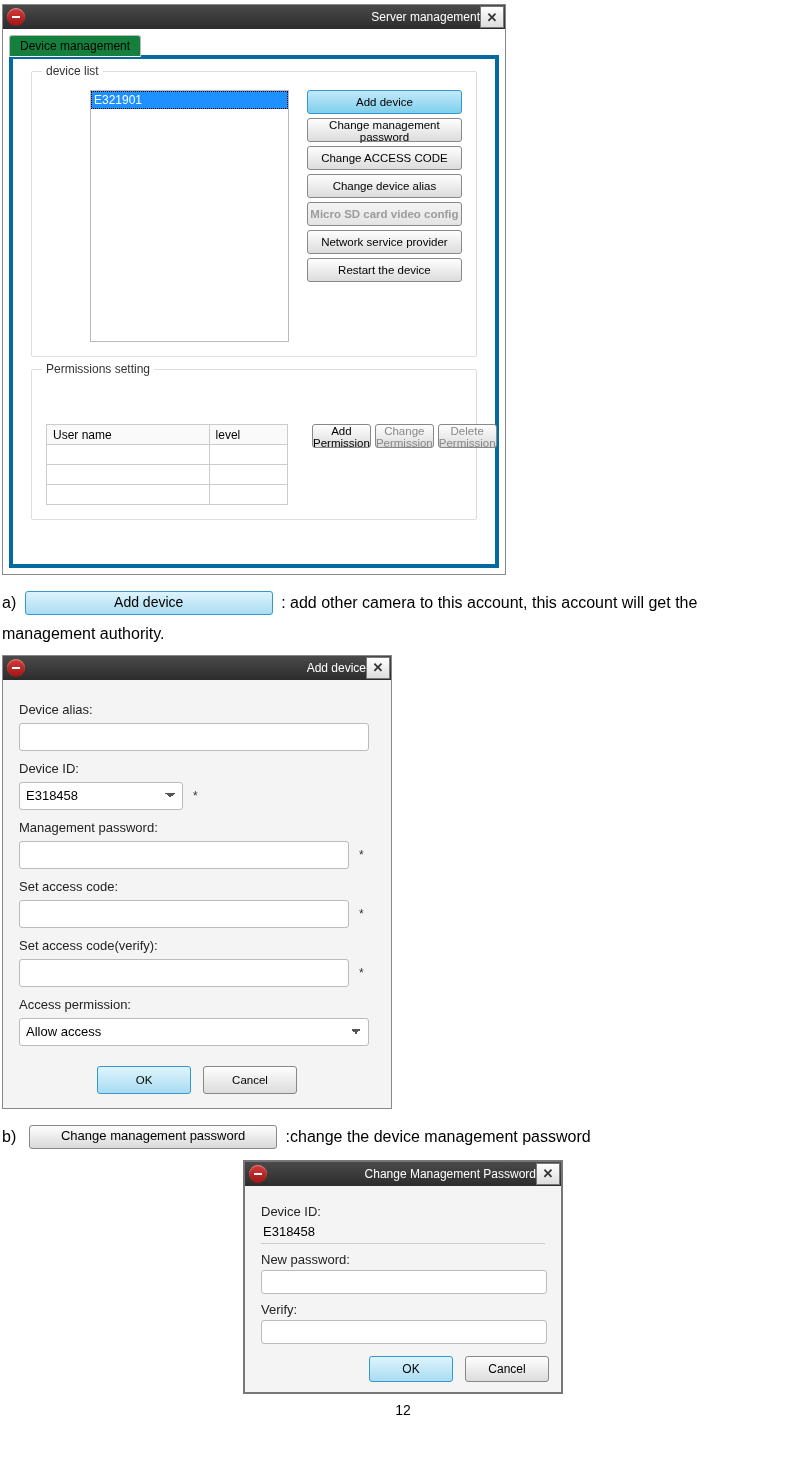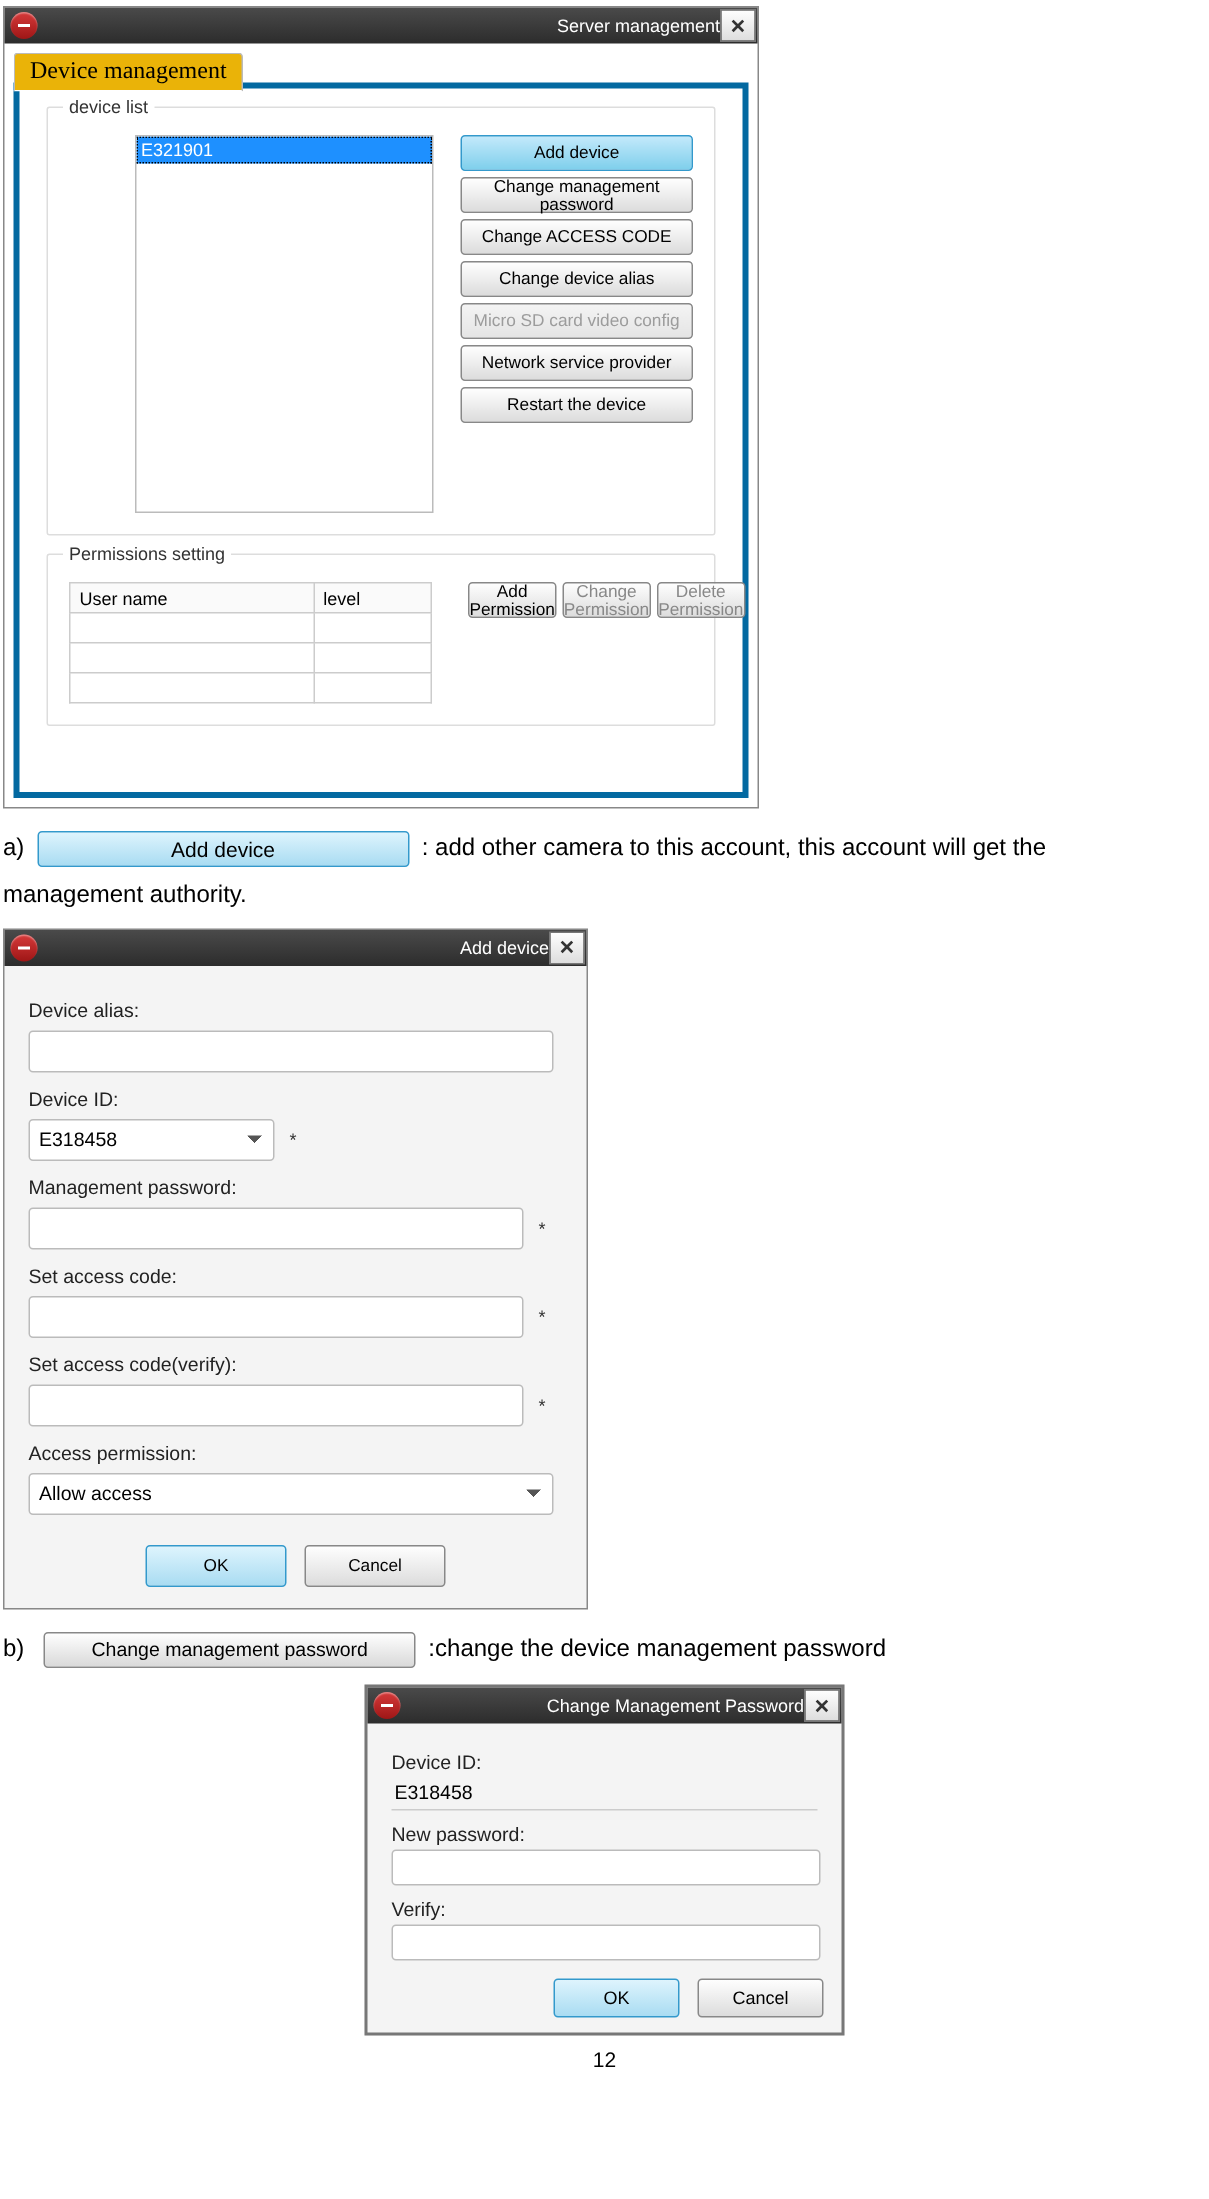--- a/index.html
+++ b/index.html
@@ -50,28 +50,27 @@
     cursor: pointer;
   }
   .tabhost {
     position: relative;
     margin: 6px;
     padding-top: 20px;
   }
   .tab {
     position: absolute;
     top: 0; left: 0;
-    background: #eab308;
+    background: #15803d;
     border: 1px solid #bbb;
     border-bottom-color: #fff;
     border-radius: 3px 3px 0 0;
     padding: 3px 10px;
-    font-size: 16px;
+    font-size: 12px;
     z-index: 2;
-    font-family: Liberation Serif, serif;
   }
   .panel {
     border: 4px solid #0369a1;
     padding: 12px 18px 32px;
     background: #fff;
     min-height: 440px;
   }
 
   
   .group {
@@ -116,27 +115,28 @@
     cursor: pointer;
   }
   .btn.primary {
     background: linear-gradient(to bottom, #c3e9fb, #7fcfeb);
     border-color: #3399cc;
   }
   .btn.disabled {
     color: #9c9c9c;
     background: linear-gradient(to bottom, #f4f4f4, #e4e4e4);
     cursor: default;
+    font-weight: bold;
   }
   .btn.lite {
     color: #888;
   }
 
   
-  .permrow { display: flex; gap: 24px; }
+  .permrow { display: flex; gap: 24px; margin-top: 36px; }
   table.permtable {
     border-collapse: collapse;
     flex: 1;
     width: 230px;
     font-size: 12px;
   }
   table.permtable th,
   table.permtable td {
     border: 1px solid #ccc;
     height: 20px;

